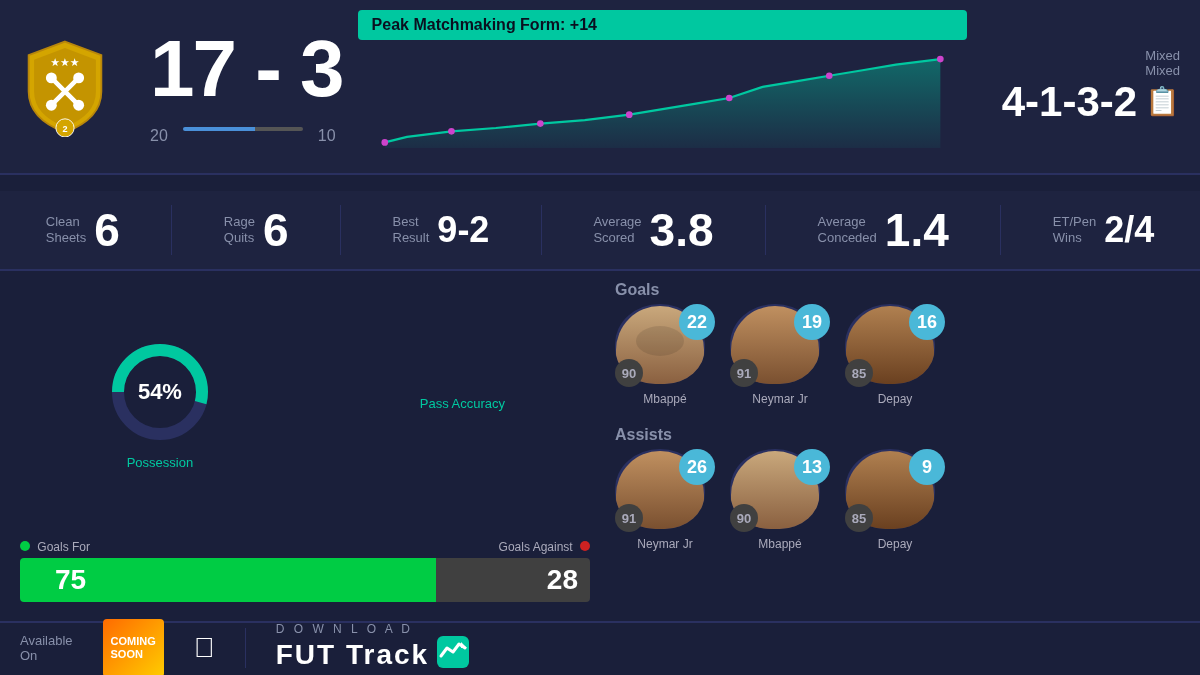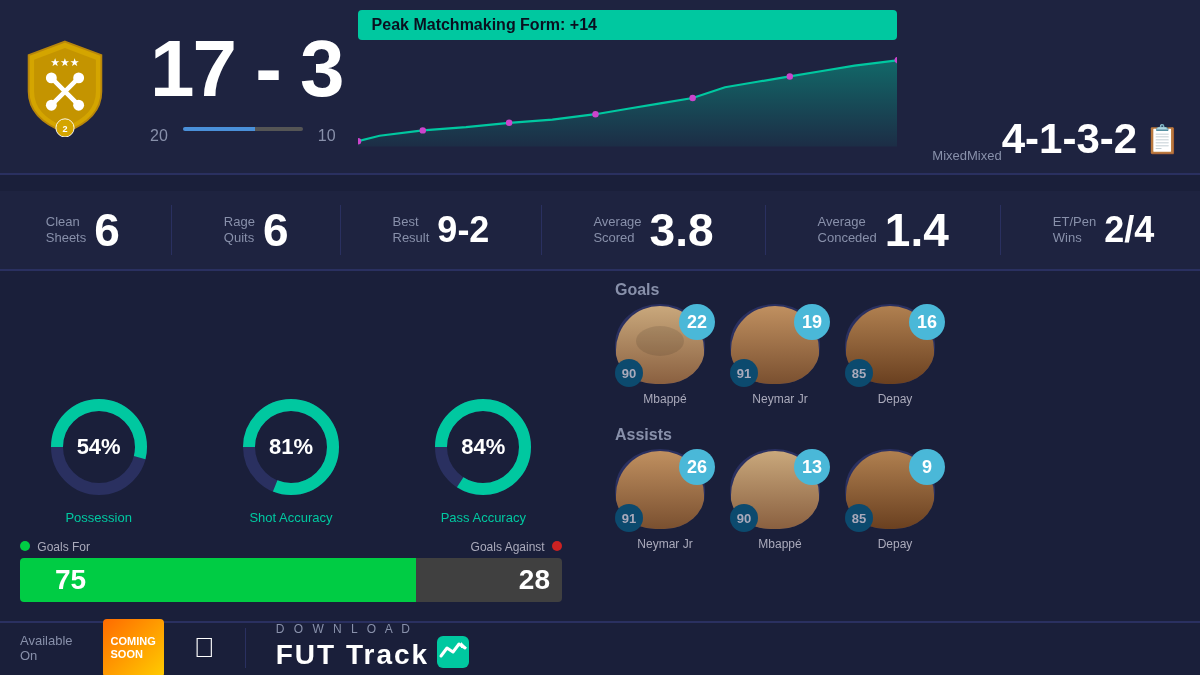--- a/index.html
+++ b/index.html
@@ -92,21 +92,21 @@
       font-weight: 700;
       font-size: 16px;
       padding: 6px 14px;
       border-radius: 4px;
       display: inline-block;
       margin-bottom: 8px;
     }
 
     .formation-area {
       display: flex;
-      flex-direction: row;
+      flex-direction: column;
       align-items: flex-end;
       justify-content: center;
       padding: 10px 20px;
       min-width: 200px;
     }
 
     .formation-label {
       color: #8890aa;
       font-size: 13px;
       text-align: right;
@@ -176,21 +176,21 @@
     .left-panel {
       flex: 1;
       display: flex;
       flex-direction: column;
       gap: 10px;
     }
 
     .circles-row {
       display: flex;
       justify-content: space-around;
-      align-items: flex-end;
+      align-items: center;
       gap: 15px;
       flex: 1;
     }
 
     .circle-stat {
       display: flex;
       flex-direction: column;
       align-items: center;
       gap: 8px;
     }
@@ -280,21 +280,20 @@
       color: white;
       flex: 1;
     }
 
     
     .right-panel {
       width: 580px;
       display: flex;
       flex-direction: column;
       gap: 5px;
-      margin-left: 28px;
     }
 
     .section-title {
       font-size: 16px;
       color: #8890aa;
       font-weight: 600;
       padding: 0 5px;
     }
 
     .players-row {
@@ -325,21 +324,21 @@
       overflow: hidden;
       display: flex;
       align-items: flex-end;
       justify-content: center;
     }
 
     .player-rating {
       position: absolute;
       bottom: 2px;
       left: 0;
-      background: #0c4a6e;
+      background: #404040;
       color: #aab;
       font-size: 13px;
       font-weight: 700;
       width: 28px;
       height: 28px;
       border-radius: 50%;
       display: flex;
       align-items: center;
       justify-content: center;
     }
@@ -559,39 +558,22 @@
         <div class="donut-container">
           <svg width="110" height="110" viewBox="0 0 110 110">
             <circle cx="55" cy="55" r="42" fill="none" stroke="#2a3060" stroke-width="12"></circle>
             <circle cx="55" cy="55" r="42" fill="none" stroke="#00c8a0" stroke-width="12" stroke-dasharray="263.9" stroke-dashoffset="121.4" transform="rotate(-90 55 55)"></circle>
           </svg>
           <div class="donut-text">54%</div>
         </div>
         <div class="circle-label">Possession</div>
       </div>
 
+
       <div class="circle-stat">
-        <div class="donut-container">
-          <svg width="110" height="110" viewBox="0 0 110 110">
-            <circle cx="55" cy="55" r="42" fill="none" stroke="#2a3060" stroke-width="12"></circle>
-            <circle cx="55" cy="55" r="42" fill="none" stroke="#00c8a0" stroke-width="12" stroke-dasharray="263.9" stroke-dashoffset="50.1" transform="rotate(-90 55 55)"></circle>
-          </svg>
-          <div class="donut-text">81%</div>
-        </div>
-        <div class="circle-label">Shot Accuracy</div>
-      </div>
-
-      <div class="circle-stat">
-        <div class="donut-container">
-          <svg width="110" height="110" viewBox="0 0 110 110">
-            <circle cx="55" cy="55" r="42" fill="none" stroke="#2a3060" stroke-width="12"></circle>
-            <circle cx="55" cy="55" r="42" fill="none" stroke="#00c8a0" stroke-width="12" stroke-dasharray="263.9" stroke-dashoffset="42.2" transform="rotate(-90 55 55)"></circle>
-          </svg>
-          <div class="donut-text">84%</div>
-        </div>
         <div class="circle-label">Pass Accuracy</div>
       </div>
 
     </div>
 
     <div class="goals-bar-section">
       <div class="goals-bar-labels">
         <span>
           <span class="goals-dot-green"></span>
           Goals For

